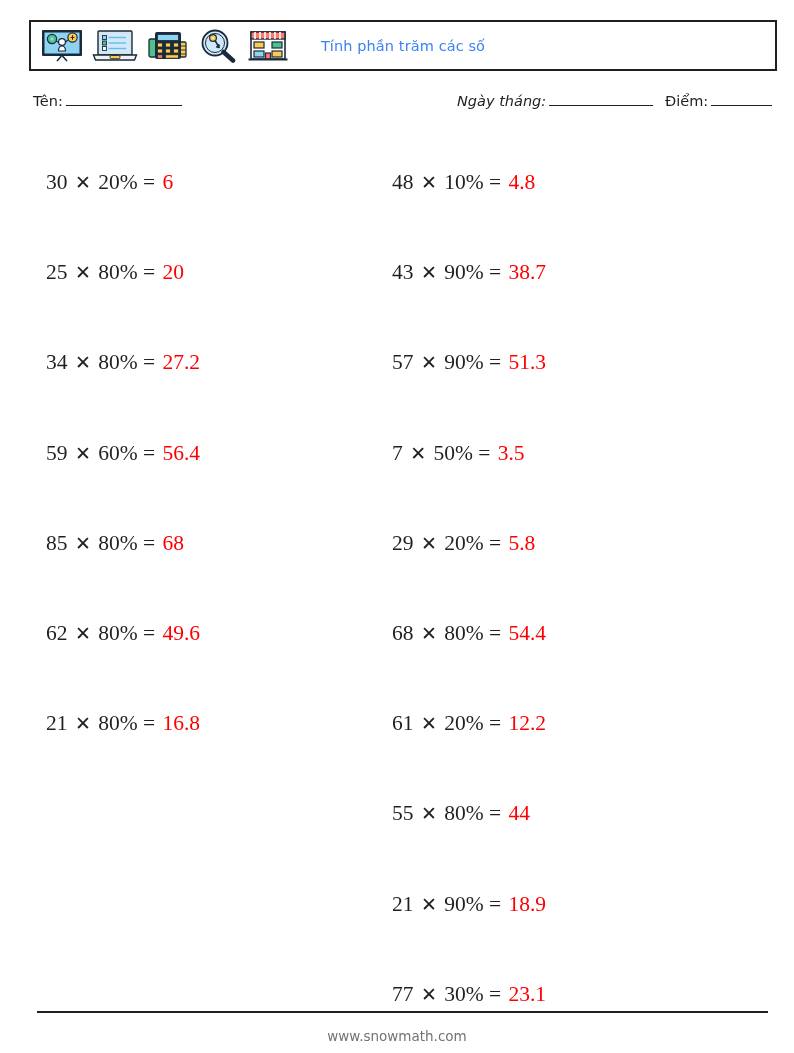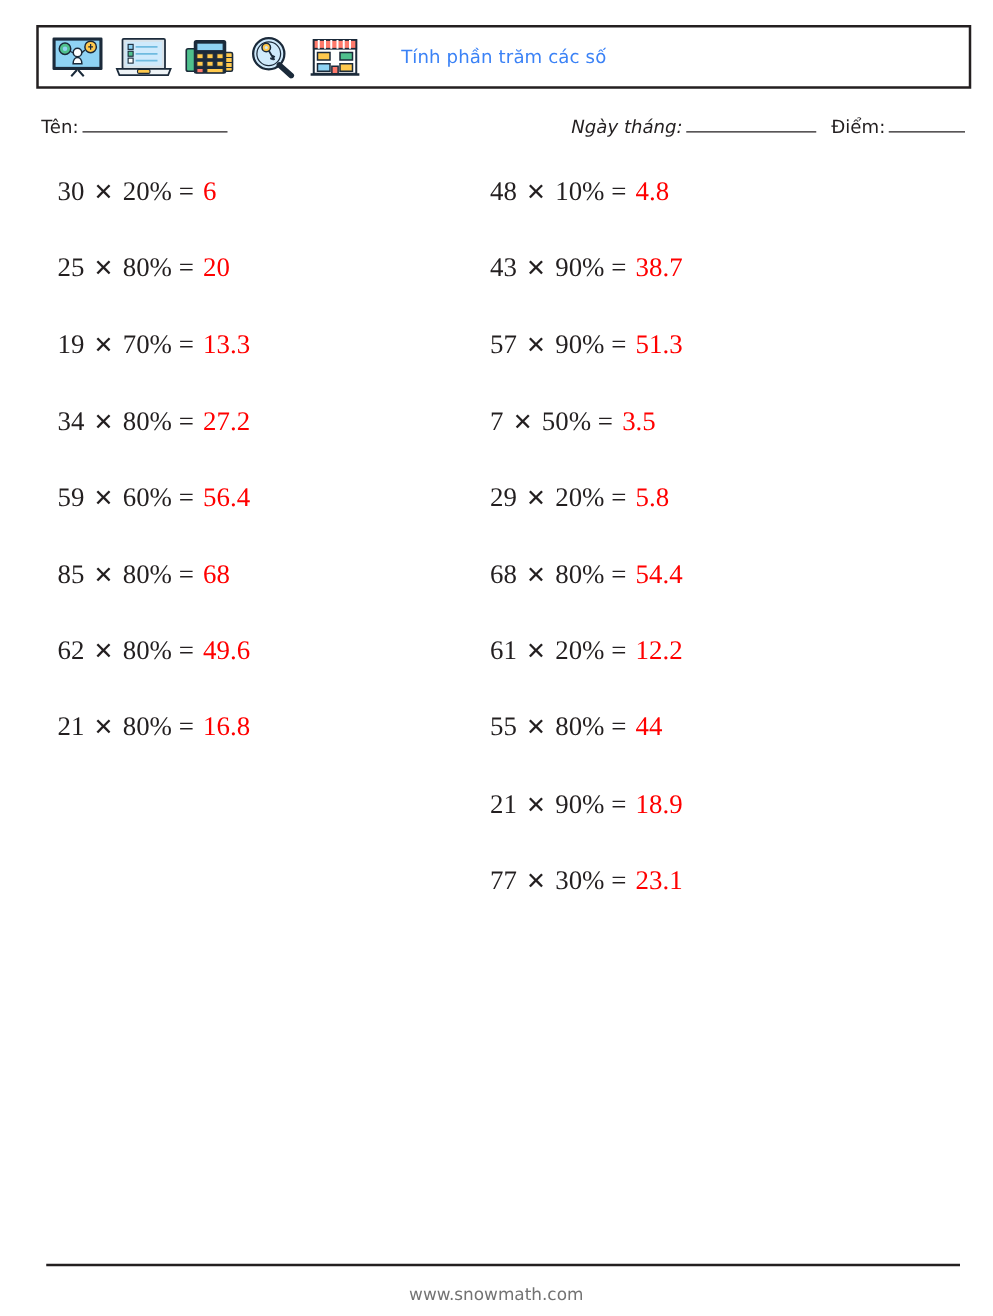--- a/index.html
+++ b/index.html
@@ -107,20 +107,21 @@
 
   .problem {
     height: 61.2px;
     font-family: "Liberation Serif", "DejaVu Serif", serif;
     font-size: 21.5px;
     color: #231f20;
     white-space: nowrap;
     line-height: 1;
     display: flex;
     align-items: flex-start;
+    margin-top: 29px;
   }
   .problem .expr { }
   .problem .times { font-size: 19px; padding: 0 2px; }
   .problem .answer {
     color: #ff0000;
     padding-left: 2px;
   }
 
   
   .footer-rule {
@@ -255,23 +256,20 @@
 
 <div class="problems">
   <div class="col col-left" id="col-left">
       <div class="problem">
         <span class="expr"><span>30</span> <span class="times">✕</span> <span>20</span><span>%</span> <span>=</span> <span class="answer">6</span></span>
       </div>
       <div class="problem">
         <span class="expr"><span>25</span> <span class="times">✕</span> <span>80</span><span>%</span> <span>=</span> <span class="answer">20</span></span>
       </div>
       <div class="problem">
-        <span class="expr"><span>19</span> <span class="times">✕</span> <span>70</span><span>%</span> <span>=</span> <span class="answer">13.3</span></span>
-      </div>
-      <div class="problem">
         <span class="expr"><span>34</span> <span class="times">✕</span> <span>80</span><span>%</span> <span>=</span> <span class="answer">27.2</span></span>
       </div>
       <div class="problem">
         <span class="expr"><span>59</span> <span class="times">✕</span> <span>60</span><span>%</span> <span>=</span> <span class="answer">56.4</span></span>
       </div>
       <div class="problem">
         <span class="expr"><span>85</span> <span class="times">✕</span> <span>80</span><span>%</span> <span>=</span> <span class="answer">68</span></span>
       </div>
       <div class="problem">
         <span class="expr"><span>62</span> <span class="times">✕</span> <span>80</span><span>%</span> <span>=</span> <span class="answer">49.6</span></span>

